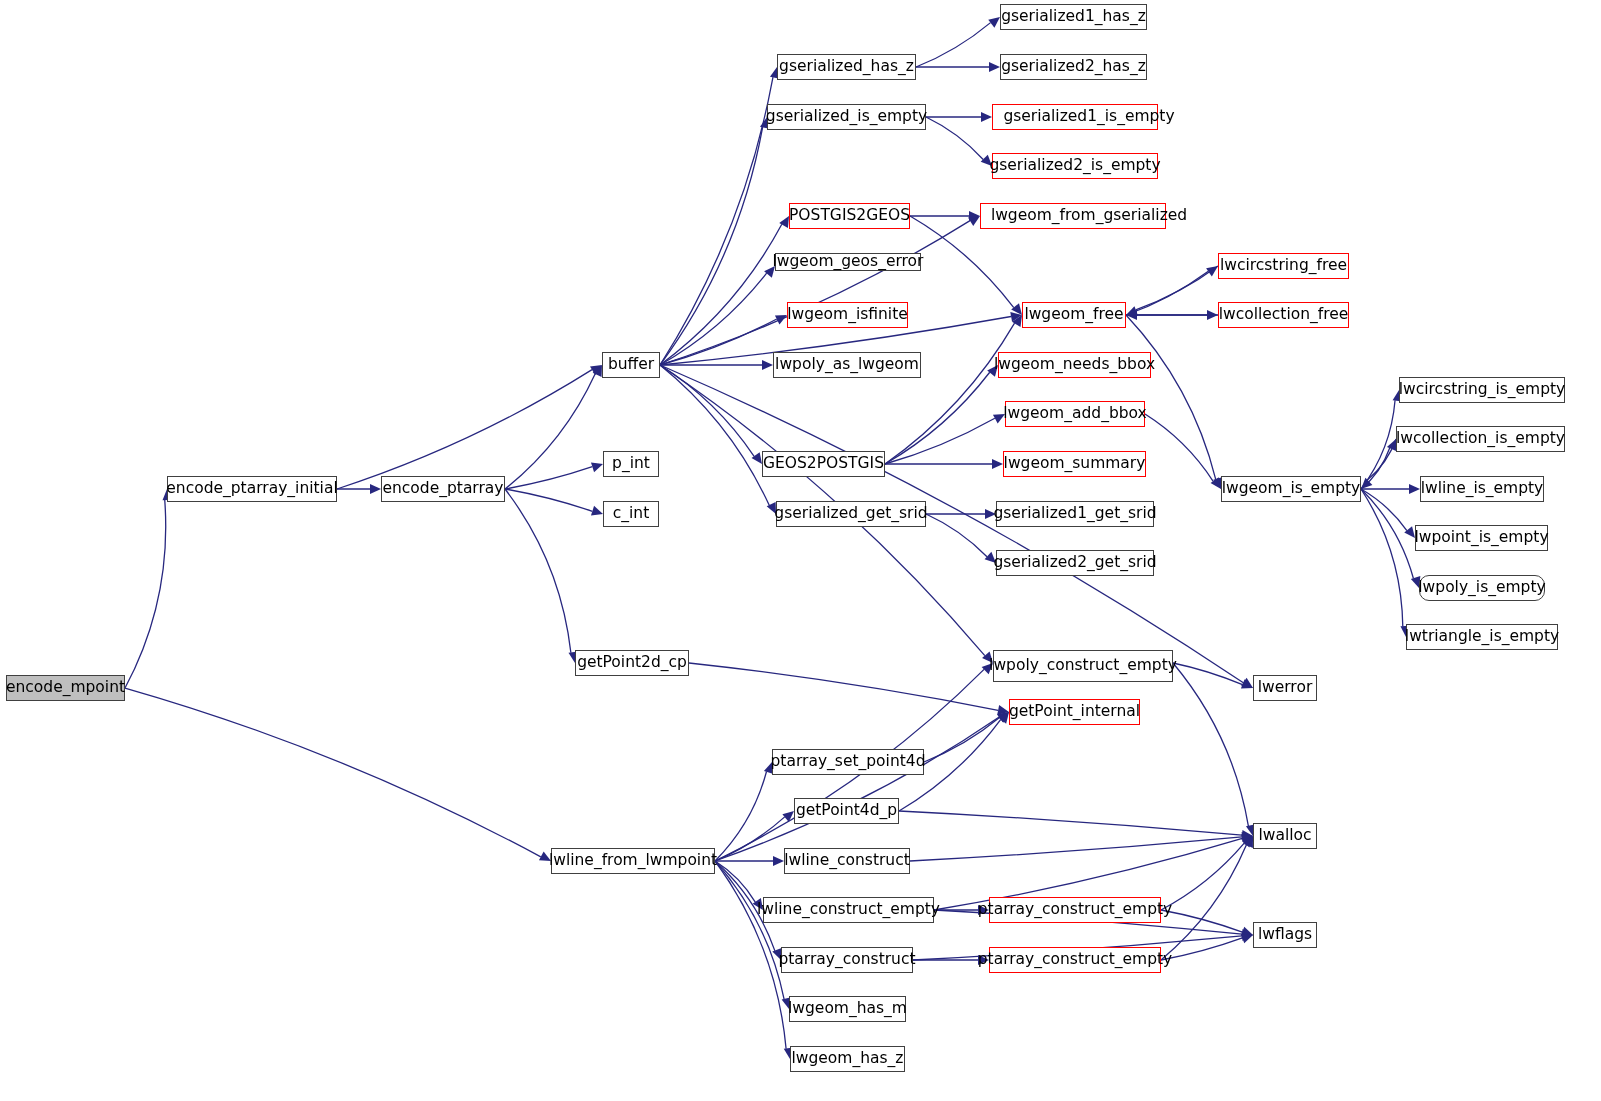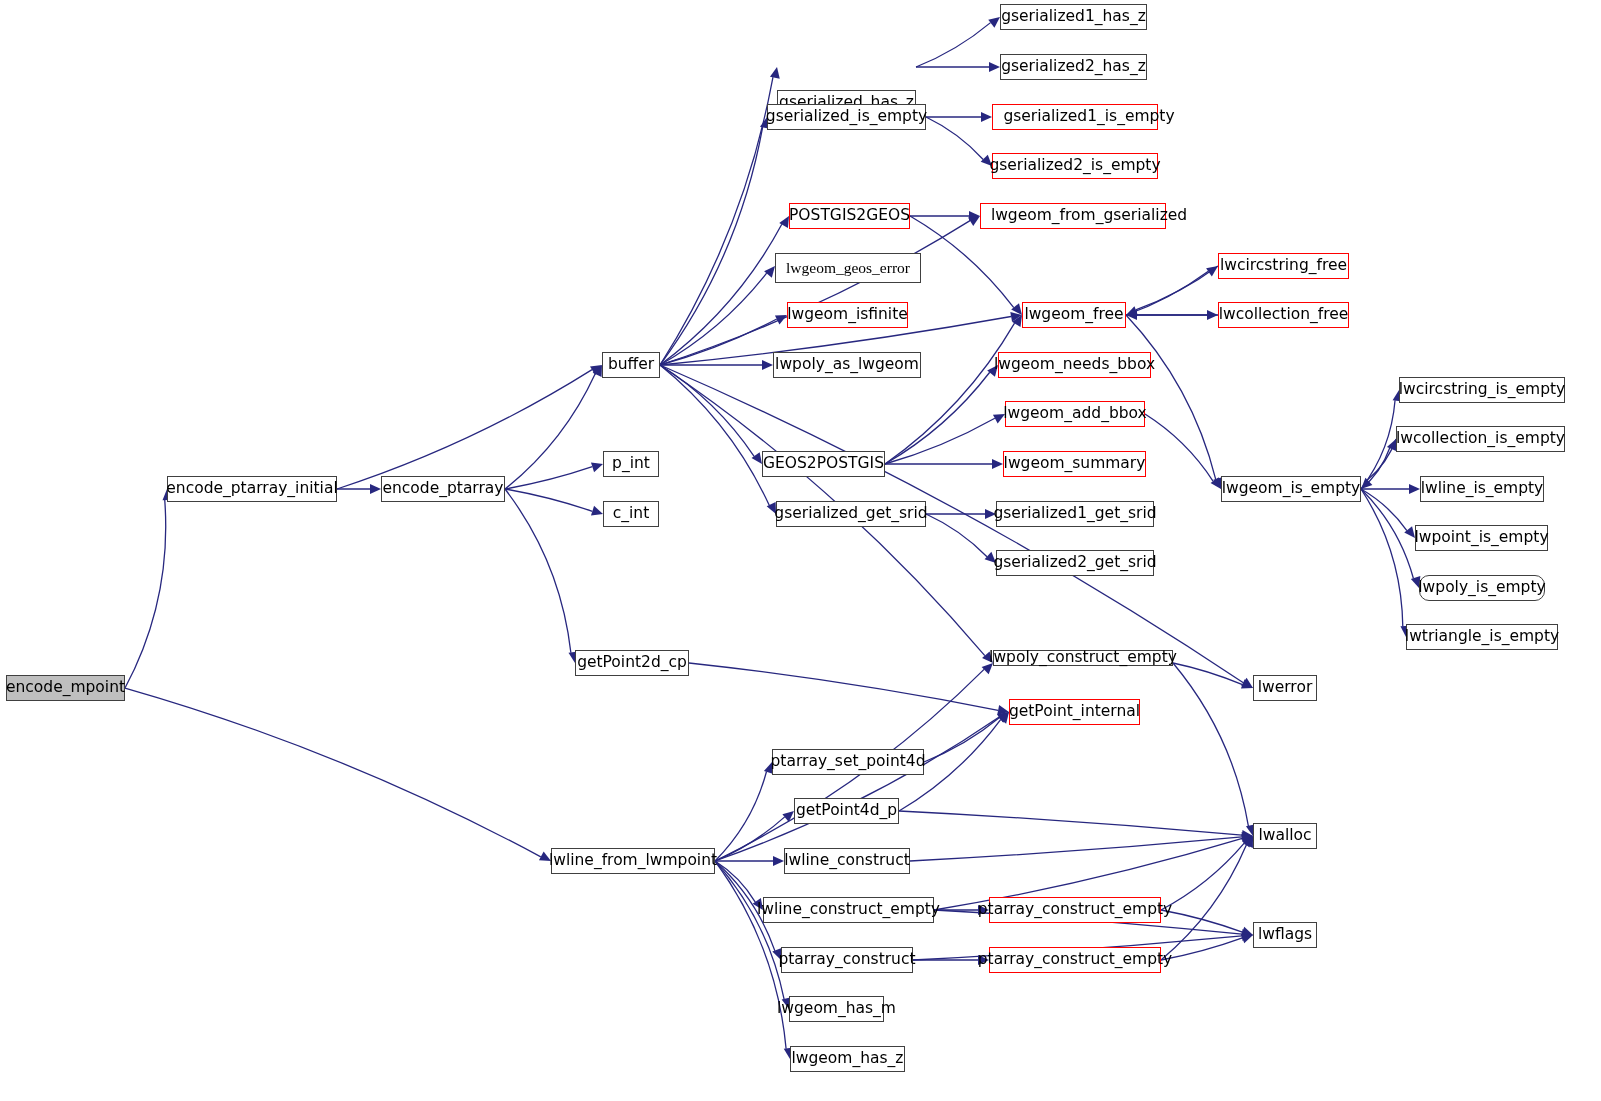--- a/index.html
+++ b/index.html
@@ -217,21 +217,21 @@
       </div>
       <div class="node" style="left: 603px; top: 501px; width: 56px; height: 26px;">
         <span class="node-label">c_int</span>
       </div>
       <div class="node" style="left: 602px; top: 352px; width: 58px; height: 26px;">
         <span class="node-label">buffer</span>
       </div>
       <div class="node" style="left: 575px; top: 650px; width: 114px; height: 26px;">
         <span class="node-label">getPoint2d_cp</span>
       </div>
-      <div class="node" style="left: 777px; top: 54px; width: 139px; height: 26px; margin-top: 36px;">
+      <div class="node" style="left: 777px; top: 54px; width: 139px; height: 26px;">
         <span class="node-label">gserialized_has_z</span>
       </div>
       <div class="node" style="left: 1000px; top: 4px; width: 147px; height: 26px;">
         <span class="node-label">gserialized1_has_z</span>
       </div>
       <div class="node" style="left: 1000px; top: 54px; width: 147px; height: 26px;">
         <span class="node-label">gserialized2_has_z</span>
       </div>
       <div class="node" style="left: 767px; top: 104px; width: 159px; height: 26px;">
         <span class="node-label">gserialized_is_empty</span>
@@ -241,21 +241,21 @@
       </div>
       <div class="node red" style="left: 992px; top: 153px; width: 166px; height: 26px;">
         <span class="node-label">gserialized2_is_empty</span>
       </div>
       <div class="node red" style="left: 789px; top: 203px; width: 121px; height: 26px;">
         <span class="node-label">POSTGIS2GEOS</span>
       </div>
       <div class="node red" style="left: 980px; top: 203px; width: 186px; height: 26px; padding-left: 32px;">
         <span class="node-label">lwgeom_from_gserialized</span>
       </div>
-      <div class="node" style="left: 775px; top: 253px; width: 146px; height: 30px; font-family: Liberation Serif, serif;">
+      <div class="node" style="left: 775px; top: 253px; width: 146px; height: 18px;">
         <span class="node-label">lwgeom_geos_error</span>
       </div>
       <div class="node red" style="left: 787px; top: 302px; width: 121px; height: 26px;">
         <span class="node-label">lwgeom_isfinite</span>
       </div>
       <div class="node red" style="left: 1022px; top: 302px; width: 104px; height: 26px;">
         <span class="node-label">lwgeom_free</span>
       </div>
       <div class="node red" style="left: 1218px; top: 253px; width: 131px; height: 26px;">
         <span class="node-label">lwcircstring_free</span>
@@ -301,21 +301,21 @@
       </div>
       <div class="node" style="left: 1415px; top: 525px; width: 133px; height: 26px;">
         <span class="node-label">lwpoint_is_empty</span>
       </div>
       <div class="node" style="left: 1419px; top: 575px; width: 126px; height: 26px; border-radius: 10px;">
         <span class="node-label">lwpoly_is_empty</span>
       </div>
       <div class="node" style="left: 1406px; top: 624px; width: 152px; height: 26px;">
         <span class="node-label">lwtriangle_is_empty</span>
       </div>
-      <div class="node" style="left: 993px; top: 650px; width: 180px; height: 16px;">
+      <div class="node" style="left: 993px; top: 650px; width: 180px; height: 32px;">
         <span class="node-label">lwpoly_construct_empty</span>
       </div>
       <div class="node" style="left: 1253px; top: 675px; width: 64px; height: 26px;">
         <span class="node-label">lwerror</span>
       </div>
       <div class="node red" style="left: 1009px; top: 699px; width: 131px; height: 26px;">
         <span class="node-label">getPoint_internal</span>
       </div>
       <div class="node" style="left: 772px; top: 749px; width: 152px; height: 26px;">
         <span class="node-label">ptarray_set_point4d</span>
@@ -340,20 +340,20 @@
       </div>
       <div class="node" style="left: 1253px; top: 922px; width: 64px; height: 26px;">
         <span class="node-label">lwflags</span>
       </div>
       <div class="node" style="left: 781px; top: 947px; width: 132px; height: 26px;">
         <span class="node-label">ptarray_construct</span>
       </div>
       <div class="node red" style="left: 989px; top: 947px; width: 172px; height: 26px;">
         <span class="node-label">ptarray_construct_empty</span>
       </div>
-      <div class="node" style="left: 789px; top: 996px; width: 95px; height: 26px;">
+      <div class="node" style="left: 789px; top: 996px; width: 117px; height: 26px;">
         <span class="node-label">lwgeom_has_m</span>
       </div>
       <div class="node" style="left: 790px; top: 1046px; width: 115px; height: 26px;">
         <span class="node-label">lwgeom_has_z</span>
       </div>
     </div>
 </div>
 
 </body></html>

